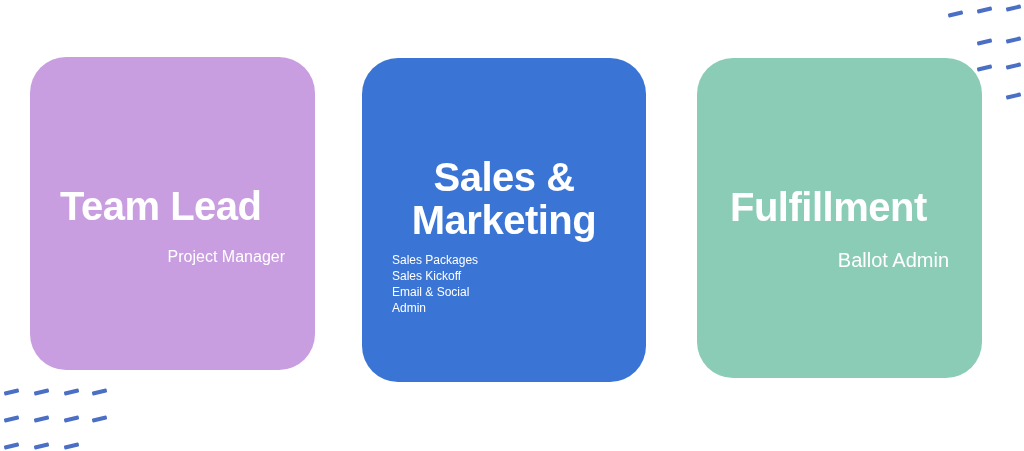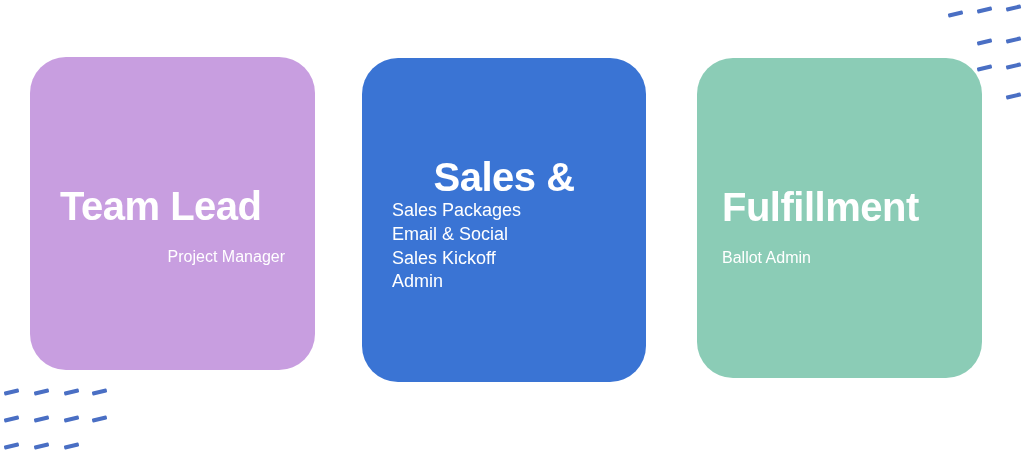--- a/index.html
+++ b/index.html
@@ -67,33 +67,33 @@
     top: 58px;
     width: 284px;
     height: 324px;
     background: #3a74d4;
   }
   #card-sales-marketing .card-inner { top: 98px; padding: 0 30px; }
   #card-sales-marketing .card-title {
     font-size: 40px;
     text-align: center;
   }
-  #card-sales-marketing .card-sub { font-size: 18px; }
+  #card-sales-marketing .card-sub { font-size: 12px; margin-top: 11px; }
 
   
   #card-fulfillment {
     left: 697px;
     top: 58px;
     width: 285px;
     height: 320px;
     background: #8bccb6;
   }
-  #card-fulfillment .card-inner { top: 128px; padding: 0 25px; }
+  #card-fulfillment .card-inner { top: 128px; padding: 0 33px; }
   #card-fulfillment .card-title { font-size: 40px; }
-  #card-fulfillment .card-sub { font-size: 16px; margin-top: 18px; }
+  #card-fulfillment .card-sub { font-size: 20px; margin-top: 18px; text-align: right; }
 
   
   .dash-field {
     position: absolute;
     pointer-events: none;
   }
   .dash {
     position: absolute;
     width: 15px;
     height: 4px;
@@ -127,25 +127,26 @@
       <div class="card-sub">
         <div>Project Manager</div>
       </div>
     </div>
   </div>
 
   <div class="card" id="card-sales-marketing" style="background: rgb(58, 116, 212); color: rgb(255, 255, 255);">
     <div class="card-inner">
       <h2 class="card-title">
         <span>Sales &amp;</span><br>
+        <span>Marketing</span>
       </h2>
       <div class="card-sub">
         <div>Sales Packages</div>
+        <div>Sales Kickoff</div>
         <div>Email &amp; Social</div>
-        <div>Sales Kickoff</div>
         <div>Admin</div>
       </div>
     </div>
   </div>
 
   <div class="card" id="card-fulfillment" style="background: rgb(139, 204, 182); color: rgb(255, 255, 255);">
     <div class="card-inner">
       <h2 class="card-title">Fulfillment</h2>
       <div class="card-sub">
         <div>Ballot Admin</div>

